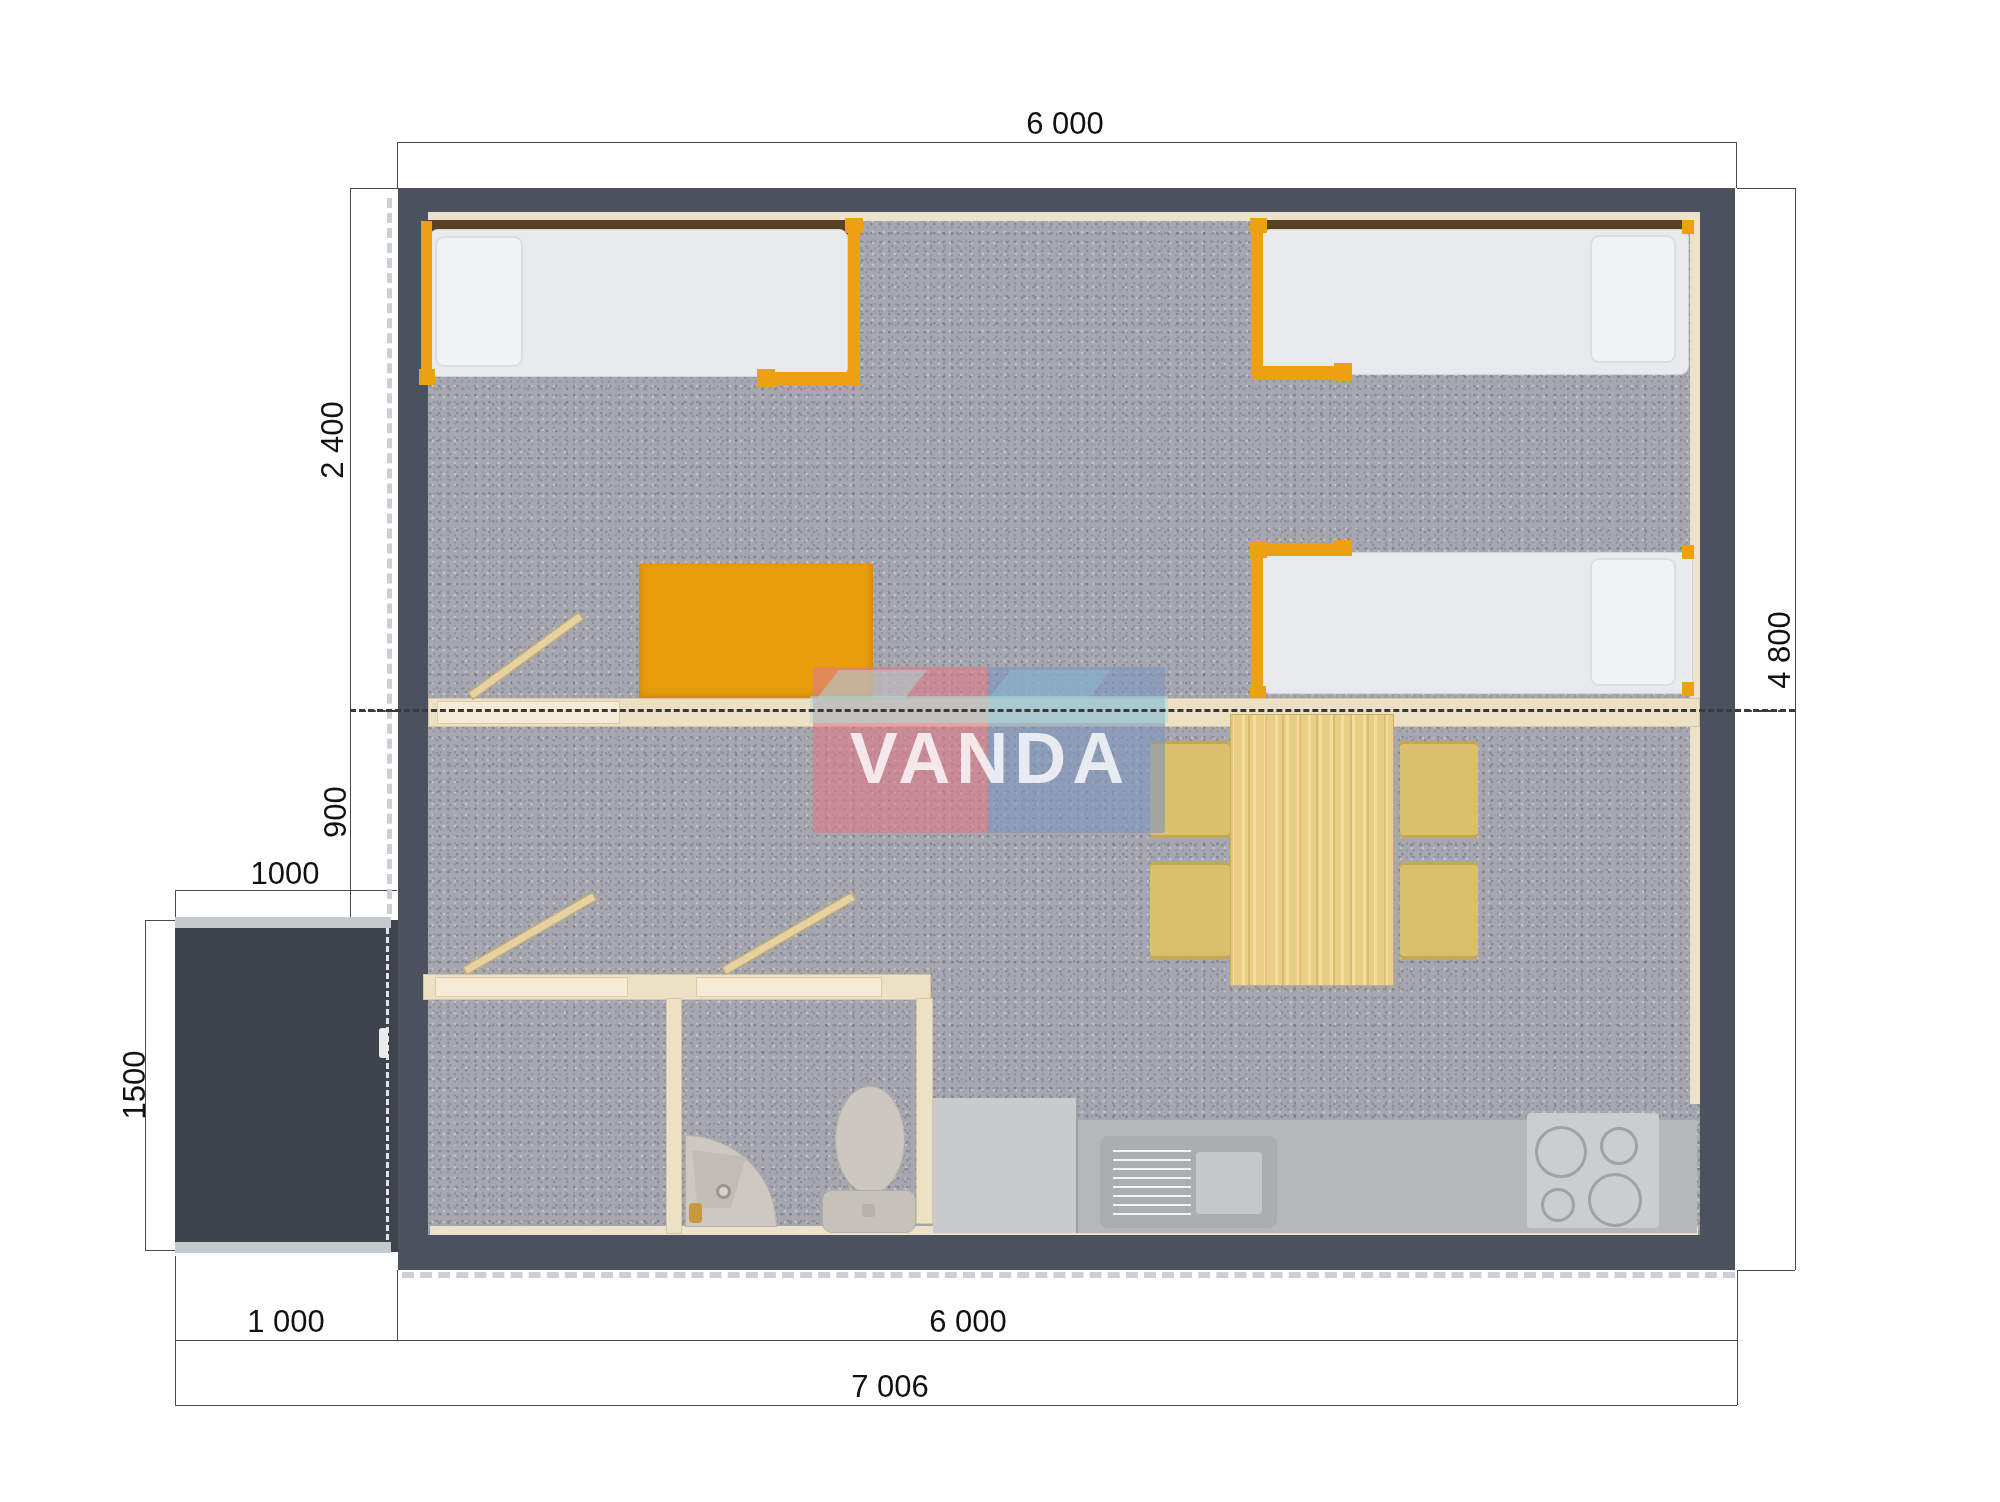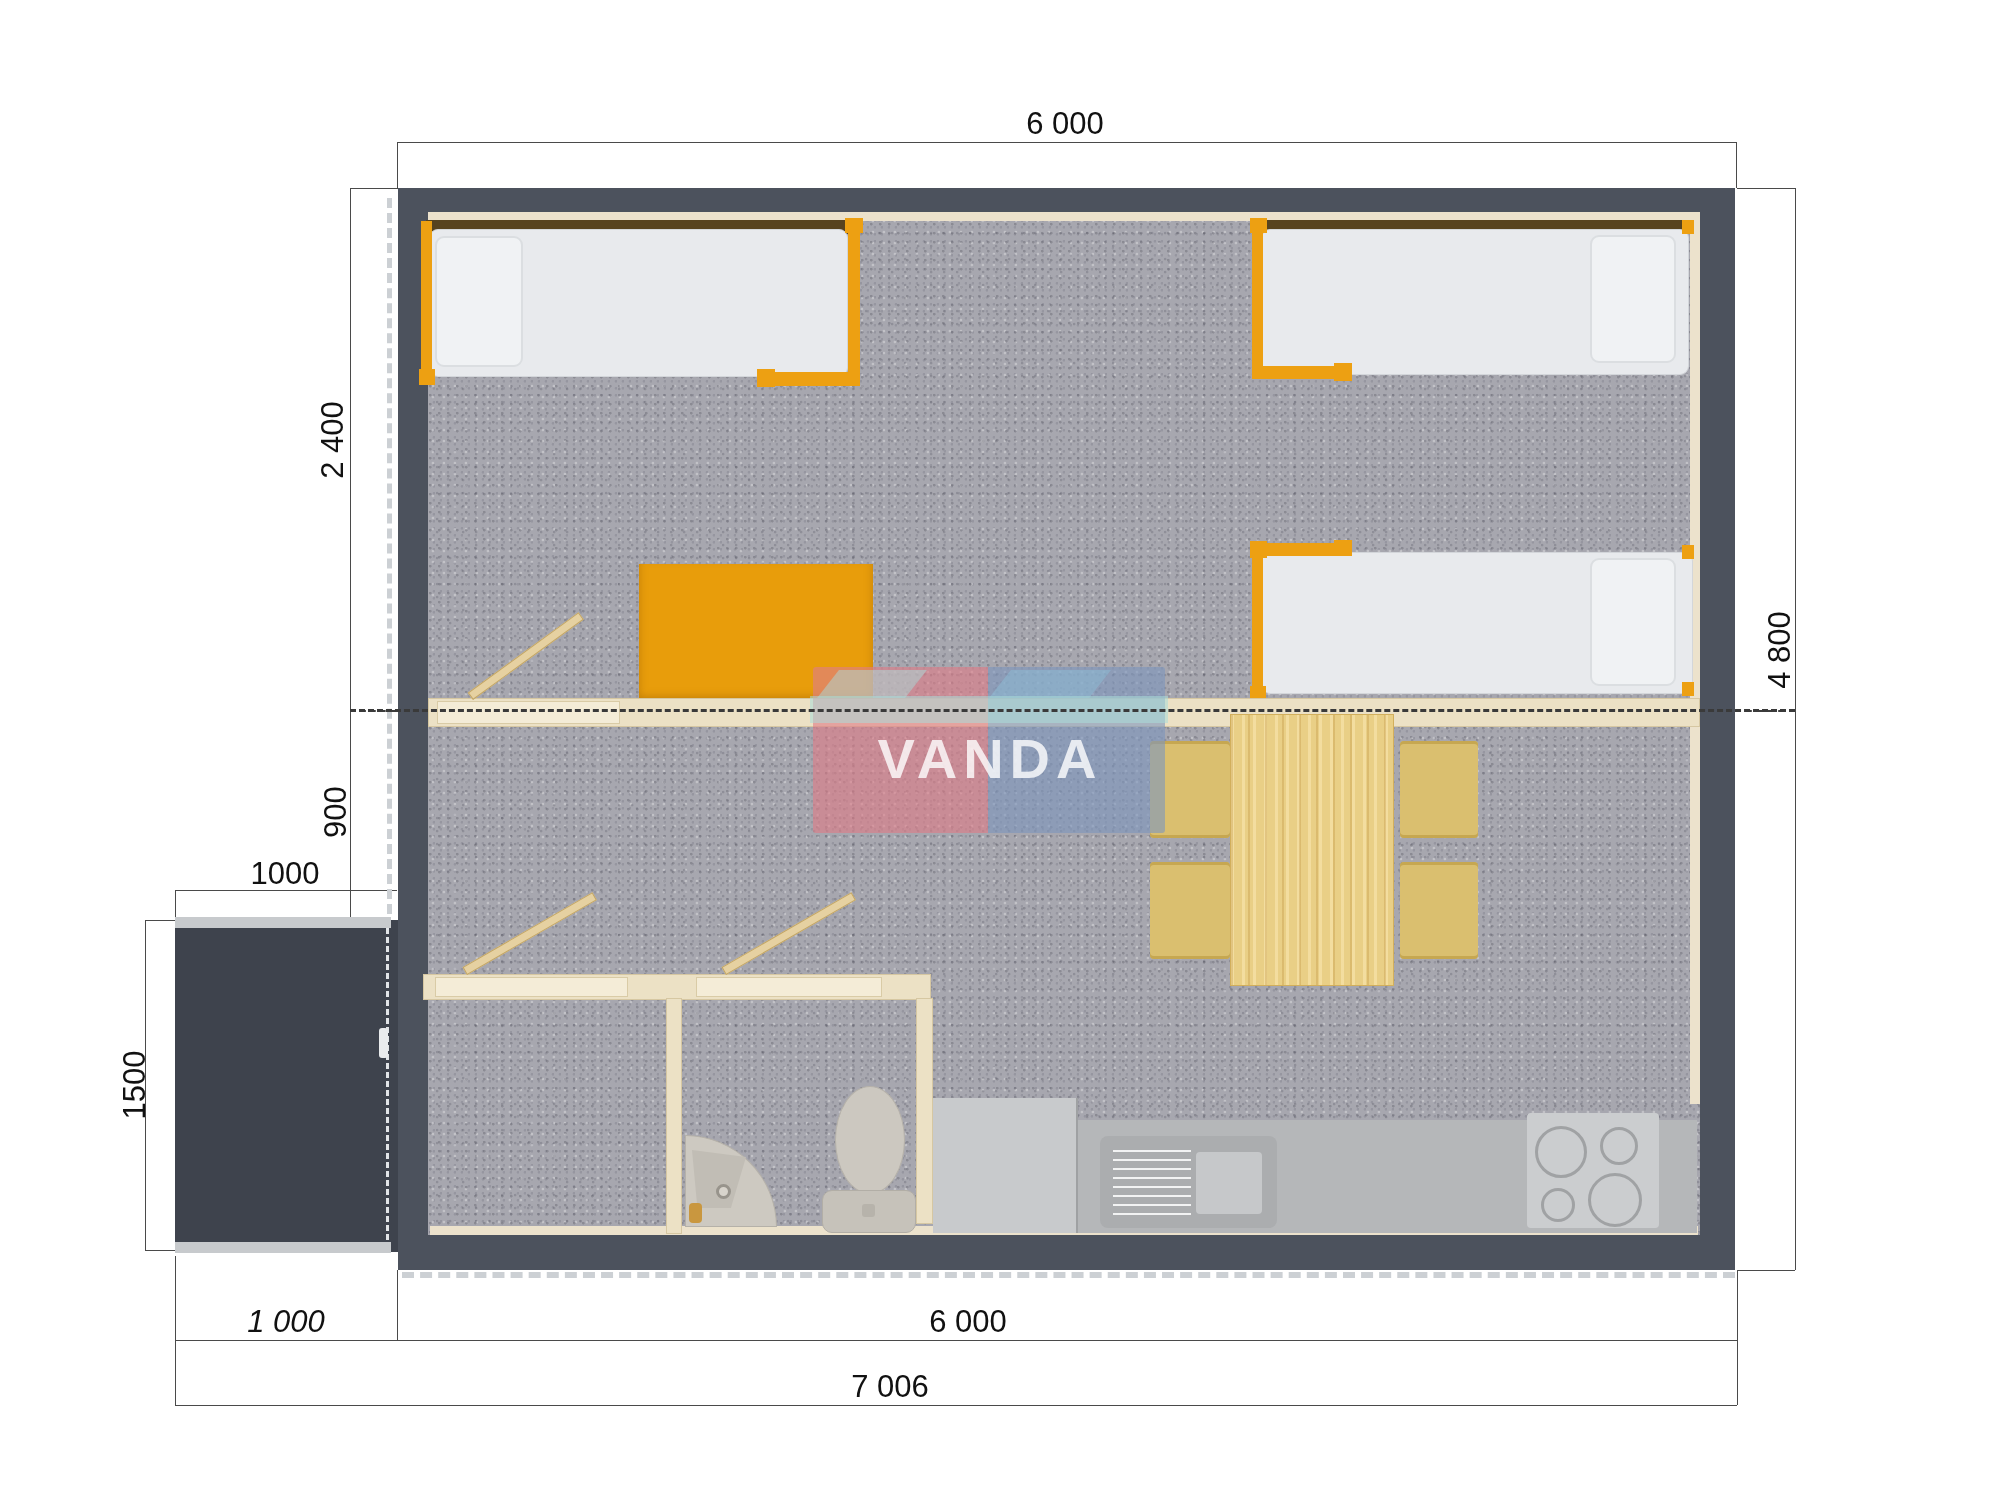--- a/index.html
+++ b/index.html
@@ -60,21 +60,21 @@
   <div class="dl" style="left:1795px;top:188px;width:1px;height:1082px;"></div>
   <div class="dl" style="left:1737px;top:188px;width:58px;height:1px;"></div>
   <div class="dl" style="left:1737px;top:1270px;width:58px;height:1px;"></div>
   <div class="dl-dash" style="left:1735px;top:710px;width:60px;"></div>
   <div class="dim-label rot" style="left:1720px;top:634px;width:115px;height:32px;">4 800</div>
 
   <div class="dl" style="left:175px;top:1340px;width:1562px;height:1px;"></div>
   <div class="dl" style="left:175px;top:1256px;width:1px;height:149px;"></div>
   <div class="dl" style="left:397px;top:1270px;width:1px;height:70px;"></div>
   <div class="dl" style="left:1737px;top:1270px;width:1px;height:135px;"></div>
-  <div class="dim-label" style="left:226px;top:1304px;width:120px;font-style:italic;">1 000</div>
+  <div class="dim-label" style="left:226px;top:1304px;width:120px;">1 000</div>
   <div class="dim-label" style="left:908px;top:1304px;width:120px;">6 000</div>
   <div class="dl" style="left:175px;top:1405px;width:1562px;height:1px;"></div>
   <div class="dim-label" style="left:830px;top:1369px;width:120px;">7 006</div>
 
   <div class="abs" style="left:175px;top:920px;width:223px;height:332px;background:#3e434d;"></div>
   <div class="abs" style="left:175px;top:917px;width:216px;height:11px;background:#c7cacd;"></div>
   <div class="abs" style="left:175px;top:1242px;width:216px;height:11px;background:#c7cacd;"></div>
   <div class="abs" style="left:386px;top:928px;width:0;height:312px;border-left:3px dashed #e2e5e8;"></div>
   <div class="abs" style="left:379px;top:1028px;width:9px;height:30px;background:#e9ebed;border-radius:3px;"></div>
 
@@ -163,17 +163,17 @@
   <div class="burner" style="left:1600px;top:1127px;width:38px;height:38px;"></div>
   <div class="burner" style="left:1541px;top:1188px;width:34px;height:34px;"></div>
   <div class="burner" style="left:1588px;top:1173px;width:54px;height:54px;"></div>
 
   <div class="wm" style="left:813px;top:667px;width:175px;height:166px;background:rgba(223,125,136,.62);border-radius:3px 0 0 3px;z-index:50;"></div>
   <div class="wm" style="left:988px;top:667px;width:177px;height:166px;background:rgba(126,150,189,.62);border-radius:0 3px 3px 0;z-index:50;"></div>
   <div class="wm" style="left:828px;top:670px;width:88px;height:28px;background:rgba(169,220,217,.50);transform:skewX(-38deg);z-index:51;"></div>
   <div class="wm" style="left:1000px;top:670px;width:100px;height:28px;background:rgba(140,186,211,.55);transform:skewX(-38deg);z-index:51;"></div>
   <div class="wm" style="left:810px;top:696px;width:358px;height:27px;background:rgba(169,220,217,.55);z-index:52;"></div>
   <div class="wm" style="left:812px;top:702px;width:356px;height:112px;z-index:53;display:flex;align-items:center;justify-content:center;
-              font-size:56px;font-weight:bold;letter-spacing:6px;color:rgba(255,255,255,.80);">VANDA</div>
+              font-size:72px;font-weight:bold;letter-spacing:6px;color:rgba(255,255,255,.80);">VANDA</div>
 
   <div class="abs" style="left:350px;top:709px;width:1445px;height:0;border-top:3px dashed #3a3a3a;z-index:60;"></div>
 
 </div>
 
 </body></html>

